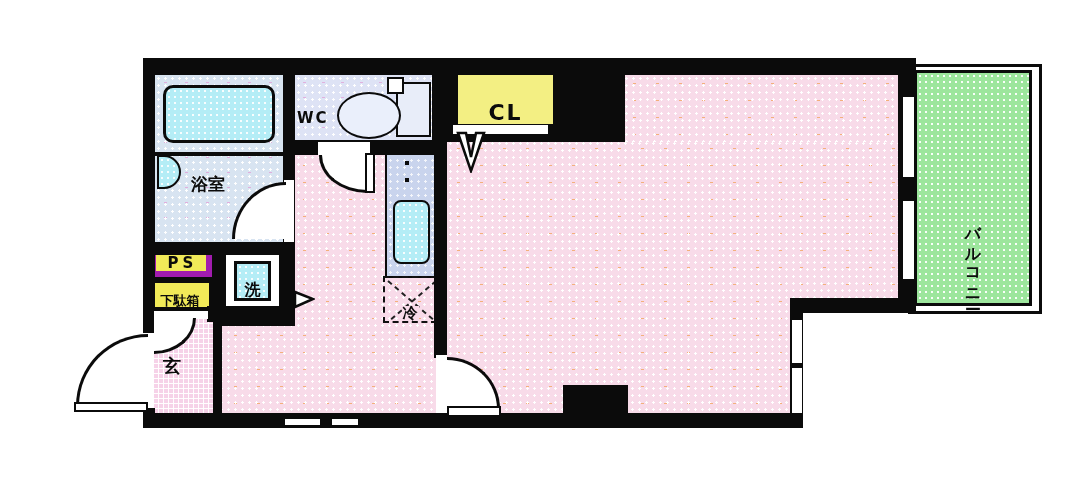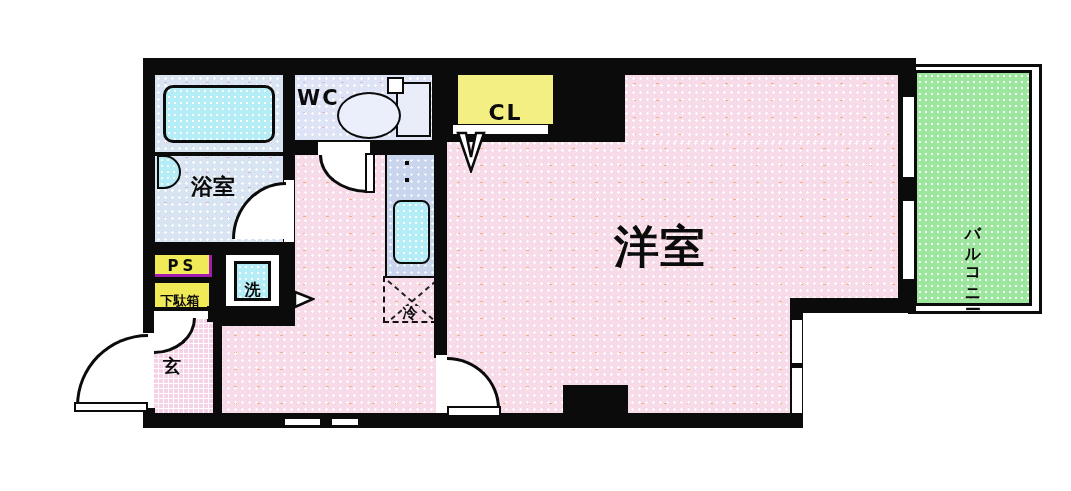--- a/index.html
+++ b/index.html
@@ -85,21 +85,21 @@
       <line x1="51" y1="3" x2="3" y2="44" stroke="#222" stroke-width="2" stroke-dasharray="5,4"></line>
     </svg>
     <span class="lbl" style="position:relative;font-size:15px;background:#f8dbe9;padding:0 1px;">冷</span>
   </div>
 
   <div class="abs white" style="left:223px;top:250px;width:59px;height:62px;border:3px solid #0b0b0b;"></div>
   <div class="abs dots-cyan center" style="left:234px;top:261px;width:37px;height:40px;border:3px solid #0b0b0b;">
     <span class="lbl" style="position:relative;font-size:16px;">洗</span>
   </div>
 
-  <div class="abs yellow center" style="left:150px;top:249px;width:62px;height:28px;border:3px solid #a21caf;">
+  <div class="abs yellow center" style="left:150px;top:249px;width:62px;height:28px;border:6px solid #a21caf;">
     <span class="lbl" style="position:relative;font-size:15px;letter-spacing:4px;padding-left:3px;">PS</span>
   </div>
   <div class="abs yellow center" style="left:148px;top:280px;width:64px;height:30px;border:3px solid #0b0b0b;">
     <span class="lbl" style="position:relative;font-size:13px;">下駄箱</span>
   </div>
 
   <div class="abs" style="left:432px;top:58px;width:193px;height:84px;background:#0b0b0b;"></div>
   <div class="abs yellow2 center" style="left:455px;top:70px;width:101px;height:57px;border:3px solid #0b0b0b;">
     <span class="lbl" style="position:relative;font-size:22px;letter-spacing:2px;">CL</span>
   </div>
@@ -147,18 +147,17 @@
   <div class="abs white" style="left:447px;top:406px;width:54px;height:11px;border:2px solid #0b0b0b;"></div>
   <div class="abs arc-br" style="left:154px;top:318px;width:42px;height:36px;"></div>
 
   <svg class="abs" style="left:456px;top:131px;" width="30" height="42">
     <polygon points="2,2 15,40 28,2 20,2 15,26 10,2" fill="#ffffff" stroke="#0b0b0b" stroke-width="2.5"></polygon>
   </svg>
   <svg class="abs" style="left:293px;top:290px;" width="22" height="19">
     <polygon points="2,2 20,9 2,17" fill="#ffffff" stroke="#0b0b0b" stroke-width="2.5"></polygon>
   </svg>
 
-  <span class="lbl" style="left:191px;top:176px;font-size:22px;">浴室</span>
-  <span class="lbl" style="left:297px;top:88px;font-size:21px;letter-spacing:2px;">WC</span>
+  <span class="lbl" style="left:191px;top:176px;font-size:17px;">浴室</span>
+  <span class="lbl" style="left:297px;top:111px;font-size:15px;letter-spacing:2px;">WC</span>
   <span class="lbl" style="left:163px;top:357px;font-size:18px;">玄</span>
-  <span class="lbl" style="left:614px;top:224px;font-size:45px;letter-spacing:1px;">洋室</span>
 
 </div>
 
 </body></html>

